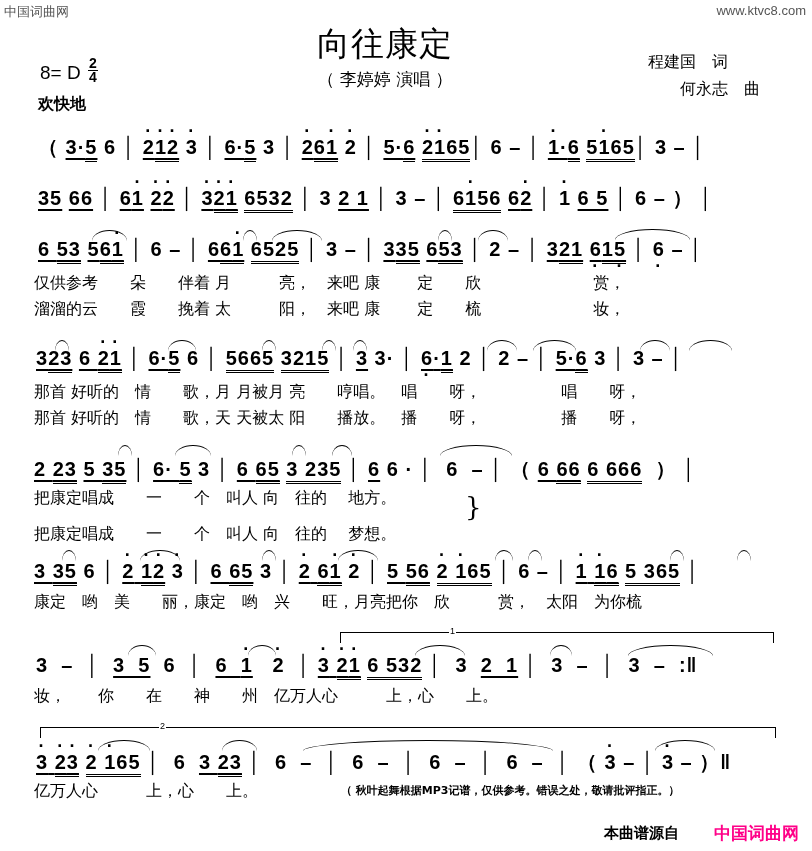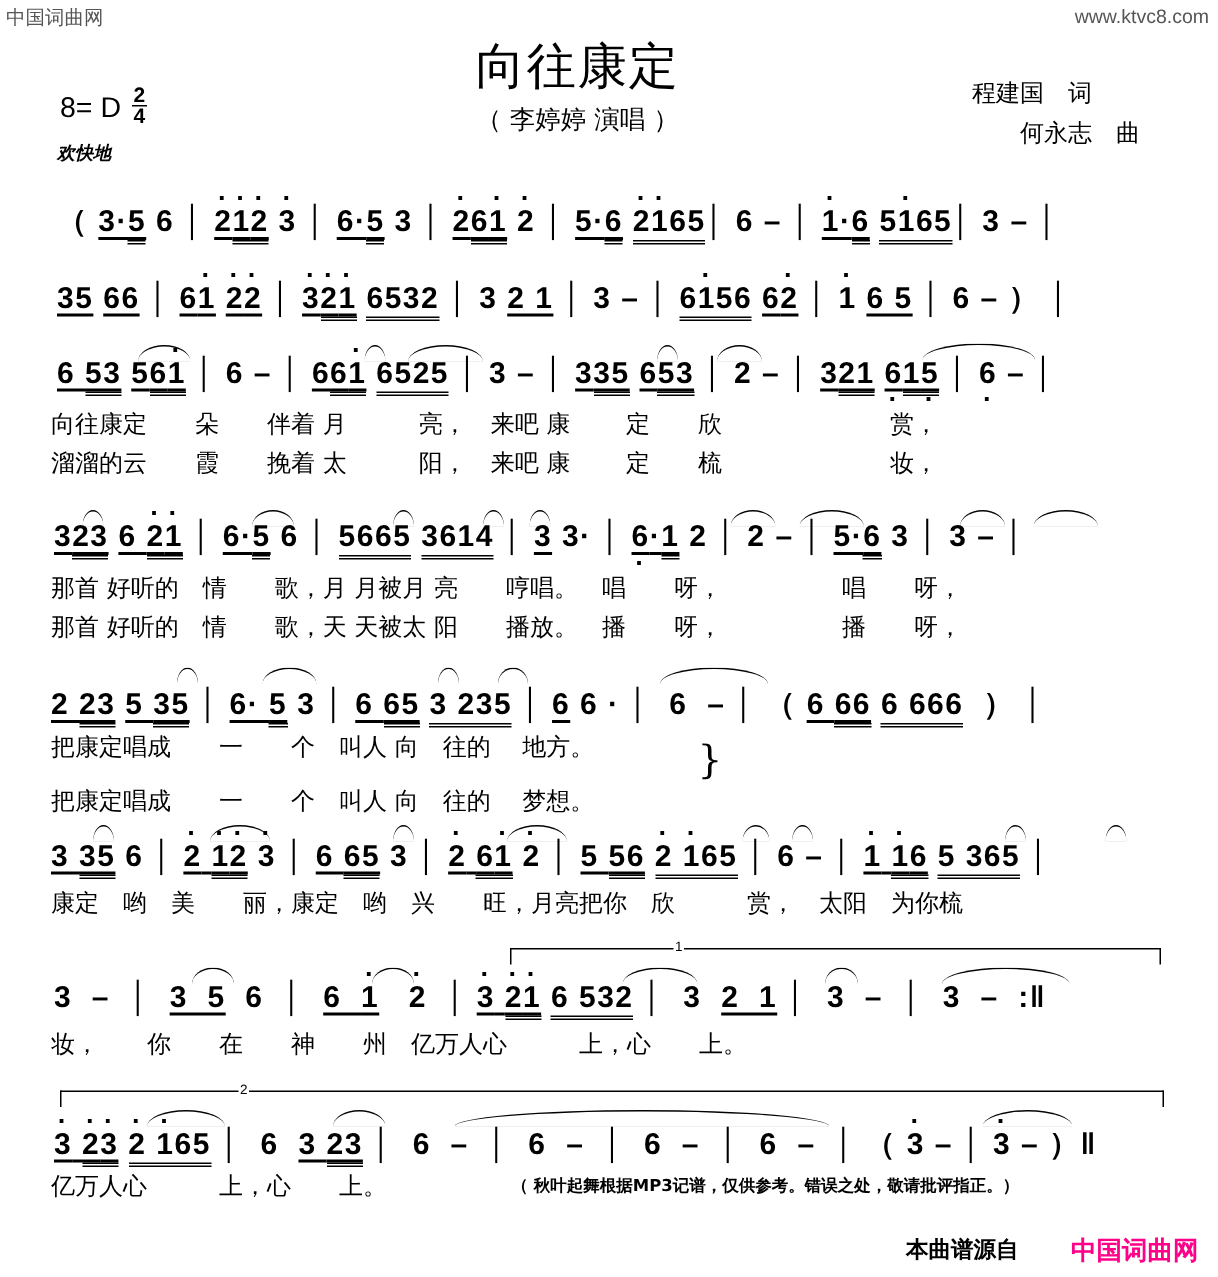--- a/index.html
+++ b/index.html
@@ -5,21 +5,21 @@
   html, body { margin: 0; padding: 0; background: #ffffff; }
   body { width: 812px; height: 851px; position: relative; overflow: hidden; color: #000; font-family: "DejaVu Sans", sans-serif; }
   .abs { position: absolute; white-space: nowrap; }
   .site-left { left: 4px; top: 3px; font-size: 13px; color: #555; font-family: "DejaVu Sans", sans-serif; }
   .site-right { right: 6px; top: 3px; font-size: 13px; color: #555; font-family: "Liberation Sans", sans-serif; }
   .title { left: 0; width: 770px; text-align: center; top: 22px; font-size: 33px; font-family: "DejaVu Sans", sans-serif; letter-spacing: 1px; }
   .subtitle { left: 0; width: 770px; text-align: center; top: 68px; font-size: 17px; font-weight: normal; }
   .key { left: 40px; top: 62px; font-size: 19px; font-family: "Liberation Sans", sans-serif; }
   .timesig { left: 88px; top: 57px; font-size: 14px; font-weight: bold; font-family: "Liberation Sans", sans-serif; line-height: 13px; text-align: center; }
   .timesig .num { display:block; border-bottom: 1.5px solid #000; padding: 0 1px; }
-  .tempo { left: 38px; top: 94px; font-size: 12px; font-weight: bold; font-style: italic; }
+  .tempo { left: 38px; top: 94px; font-size: 16px; font-weight: bold; }
   .credit { left: 648px; font-size: 16px; font-family: "DejaVu Serif", serif; }
   .credit1 { top: 52px; }
   .credit2 { top: 79px; margin-left: 32px; }
 
   .notes { font-family: "Liberation Sans", sans-serif; font-weight: bold; font-size: 20px; letter-spacing: 1px; }
   .lyric { font-family: "DejaVu Serif", serif; font-size: 16px; letter-spacing: 0px; }
   .u1 { text-decoration: underline; text-decoration-thickness: 2px; text-underline-offset: 4px; }
   .u2 { border-bottom: 3px double #000; padding-bottom: 1px; }
   .dot-above { position: relative; }
   .dot-above::before { content: "·"; position: absolute; left: 50%; transform: translateX(-50%); top: -15px; font-size: 18px; }
@@ -86,36 +86,36 @@
 <div class="abs notes" style="left:38px; top:238px;">
   <span class="u1">6 <span class="u2">53</span></span> <span class="u1">5<span class="u2">6<span class="dot-above">1</span></span></span> <span>│</span>
   6 – <span>│</span>
   <span class="u1">6<span class="u2">6<span class="dot-above">1</span></span></span> <span class="u2">6525</span> <span>│</span>
   3 – <span>│</span>
   <span class="u1">3<span class="u2">35</span></span> <span class="u1">6<span class="u2">53</span></span> <span>│</span>
   2 – <span>│</span>
   <span class="u1">3<span class="u2">21</span></span> <span class="u1"><span class="dot-below">6</span><span class="u2">1<span class="dot-below">5</span></span></span> <span>│</span>
   <span class="dot-below">6</span> – <span>│</span>
 </div>
-<div class="abs lyric" style="left:34px; top:273px;">向往康定　　朵　　伴着 月　　　亮，　来吧 康　　 定　　欣　　　　　　　赏，</div>
+<div class="abs lyric" style="left:34px; top:273px;">仅供参考　　朵　　伴着 月　　　亮，　来吧 康　　 定　　欣　　　　　　　赏，</div>
 <div class="abs lyric" style="left:34px; top:299px;">溜溜的云　　霞　　挽着 太　　　阳，　来吧 康　　 定　　梳　　　　　　　妆，</div>
 
 <div class="slur" style="left:55px; top:340px; width:14px;"></div>
 <div class="slur" style="left:168px; top:340px; width:28px;"></div>
 <div class="slur" style="left:262px; top:340px; width:14px;"></div>
 <div class="slur" style="left:322px; top:340px; width:14px;"></div>
 <div class="slur" style="left:353px; top:340px; width:14px;"></div>
 <div class="slur" style="left:487px; top:340px; width:30px;"></div>
 <div class="slur" style="left:533px; top:340px; width:43px;"></div>
 <div class="slur" style="left:640px; top:340px; width:30px;"></div>
 <div class="slur" style="left:689px; top:340px; width:43px;"></div>
 <div class="abs notes" style="left:36px; top:347px;">
   <span class="u1">3<span class="u2">23</span></span> <span class="u1">6 <span class="u2"><span class="dot-above">2</span><span class="dot-above">1</span></span></span> <span>│</span>
   <span class="u1">6·<span class="u2">5</span></span> 6 <span>│</span>
-  <span class="u2">5665</span> <span class="u2">3614</span> <span>│</span>
+  <span class="u2">5665</span> <span class="u2">3215</span> <span>│</span>
   <span class="u1">3</span> 3· <span>│</span>
   <span class="u1"><span class="dot-below">6</span>·<span class="u2">1</span></span> 2 <span>│</span>
   2 – <span>│</span>
   <span class="u1">5·<span class="u2">6</span></span> 3 <span>│</span>
   3 – <span>│</span>
 </div>
 <div class="abs lyric" style="left:34px; top:382px;">那首 好听的　情　　歌，月 月被月 亮　　哼唱。　唱　　呀，　　　　　唱　　呀，</div>
 <div class="abs lyric" style="left:34px; top:408px;">那首 好听的　情　　歌，天 天被太 阳　　播放。　播　　呀，　　　　　播　　呀，</div>
 
 <div class="slur" style="left:118px; top:445px; width:14px;"></div>

